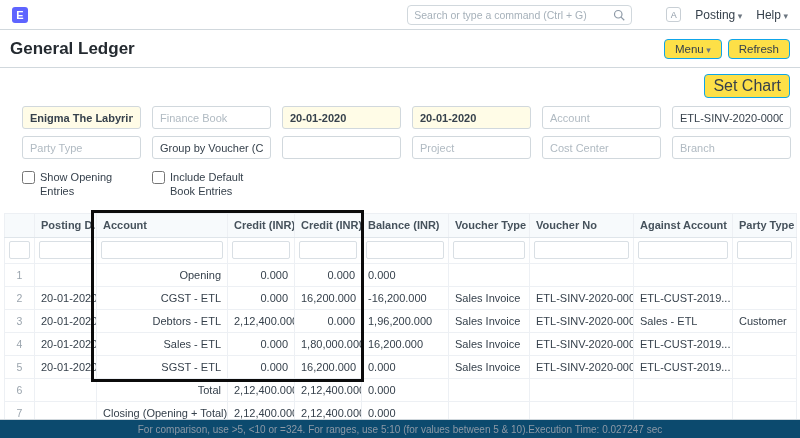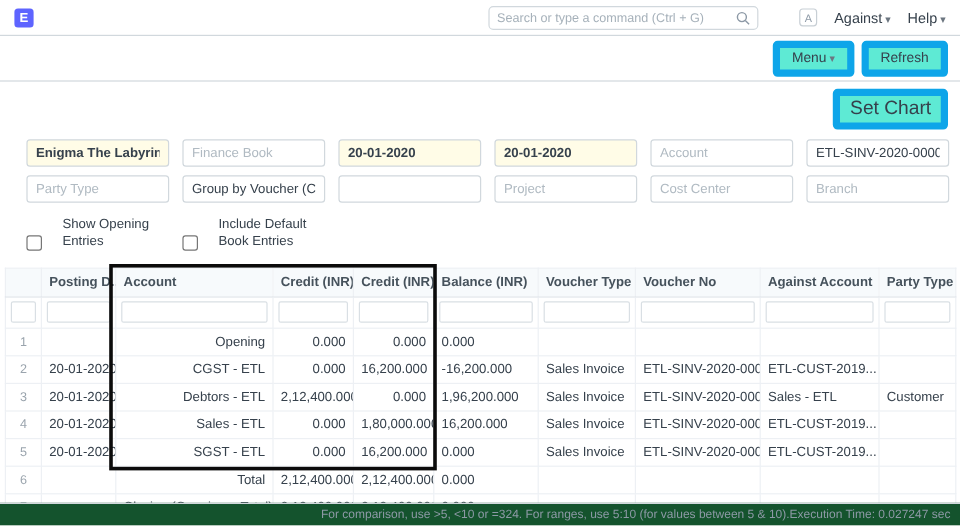--- a/index.html
+++ b/index.html
@@ -38,21 +38,21 @@
   .caret::after { content:" ▾"; font-size:9px; color:#6c7680; }
 
   
   .page-head {
     height:38px; display:flex; align-items:center; padding:0 10px;
     border-bottom:1px solid #d1d8dd; background:#fff;
   }
   .page-title { font-size:17px; font-weight:700; color:#242a30; }
   .head-actions { margin-left:auto; display:flex; gap:6px; }
   .btn {
-    background:#5eead4; border:6px solid #0ea5e9; border-radius:4px;
+    background:#fde047; border:1px solid #0ea5e9; border-radius:4px;
     color:#36414c; font-size:11.5px; padding:3px 10px; cursor:pointer; white-space:nowrap;
     font-family:"Liberation Sans", sans-serif;
   }
 
   
   .report-toolbar { display:flex; justify-content:flex-end; padding:6px 10px 2px 10px; }
   .btn.small { font-size:16px; padding:2px 8px; }
 
   
   .filters {
@@ -60,21 +60,21 @@
     column-gap:11px; row-gap:7px; padding:6px 10px 8px 22px;
   }
   .f-input {
     height:23px; border:1px solid #d1d8dd; border-radius:3px; background:#fff;
     font-size:11px; color:#36414c; padding:0 7px; width:100%;
     font-family:"Liberation Sans", sans-serif; outline:none;
   }
   .f-input::placeholder { color:#b0bac2; }
   .f-input.filled { background:#fffce7; }
   .f-input.bold { font-weight:700; }
-  .cb { display:flex; gap:17px; font-size:11px; color:#36414c; align-items:flex-end; cursor:pointer; line-height:1.3; padding-top:4px; }
+  .cb { display:flex; gap:5px; font-size:11px; color:#36414c; align-items:flex-start; cursor:pointer; line-height:1.3; padding-top:4px; }
   .cb input { margin-top:1px; }
 
   
   .table-wrap { position:relative; margin:6px 4px 0 4px; }
   table { border-collapse:collapse; width:792px; table-layout:fixed; font-size:11px; }
   th, td {
     border:1px solid #edf0f4; padding:2px 6px;
     white-space:nowrap; overflow:hidden; text-overflow:clip;
   }
   thead th {
@@ -93,48 +93,49 @@
   .bold-row td.idx-cell { font-weight:400; }
 
   .highlight-rect {
     position:absolute; left:87px; top:-3px; width:273px; height:172px;
     border:3px solid #0b0b0b; pointer-events:none; z-index:5;
   }
 
   
   .footer {
     position:absolute; left:0; bottom:0; width:800px; height:19px;
-    background:#14532d; border-top:1px solid #d1d8dd;
-    display:flex; align-items:center; justify-content:flex-end;
+    background:#0c4a6e; border-top:1px solid #d1d8dd;
+    display:flex; align-items:center; justify-content:center;
     padding:0 8px; font-size:10px; color:#8d99a6;
   }
 </style>
 </head>
 <body>
 
 <div class="navbar">
   <div class="logo">E</div>
   <div class="nav-spacer"></div>
   <div class="searchbox">
     <input placeholder="Search or type a command (Ctrl + G)" style="">
     <span style="display:flex;">
       <svg width="12" height="12" viewBox="0 0 16 16">
           <circle cx="7" cy="7" r="5" fill="none" stroke="#8d99a6" stroke-width="1.6"></circle>
           <line x1="10.8" y1="10.8" x2="15" y2="15" stroke="#8d99a6" stroke-width="1.6"></line>
         </svg>
     </span>
   </div>
   <div class="nav-right">
     <div class="user-badge">A</div>
-    <div class="nav-link caret">Against</div>
+    <div class="nav-link caret">Posting</div>
     <div class="nav-link caret">Help</div>
   </div>
 </div>
 
 <div class="page-head">
+  <div class="page-title">General Ledger</div>
   <div class="head-actions">
     <button class="btn caret">Menu</button>
     <button class="btn">Refresh</button>
   </div>
 </div>
 
 <div class="report-toolbar">
   <button class="btn small">Set Chart</button>
 </div>
 

